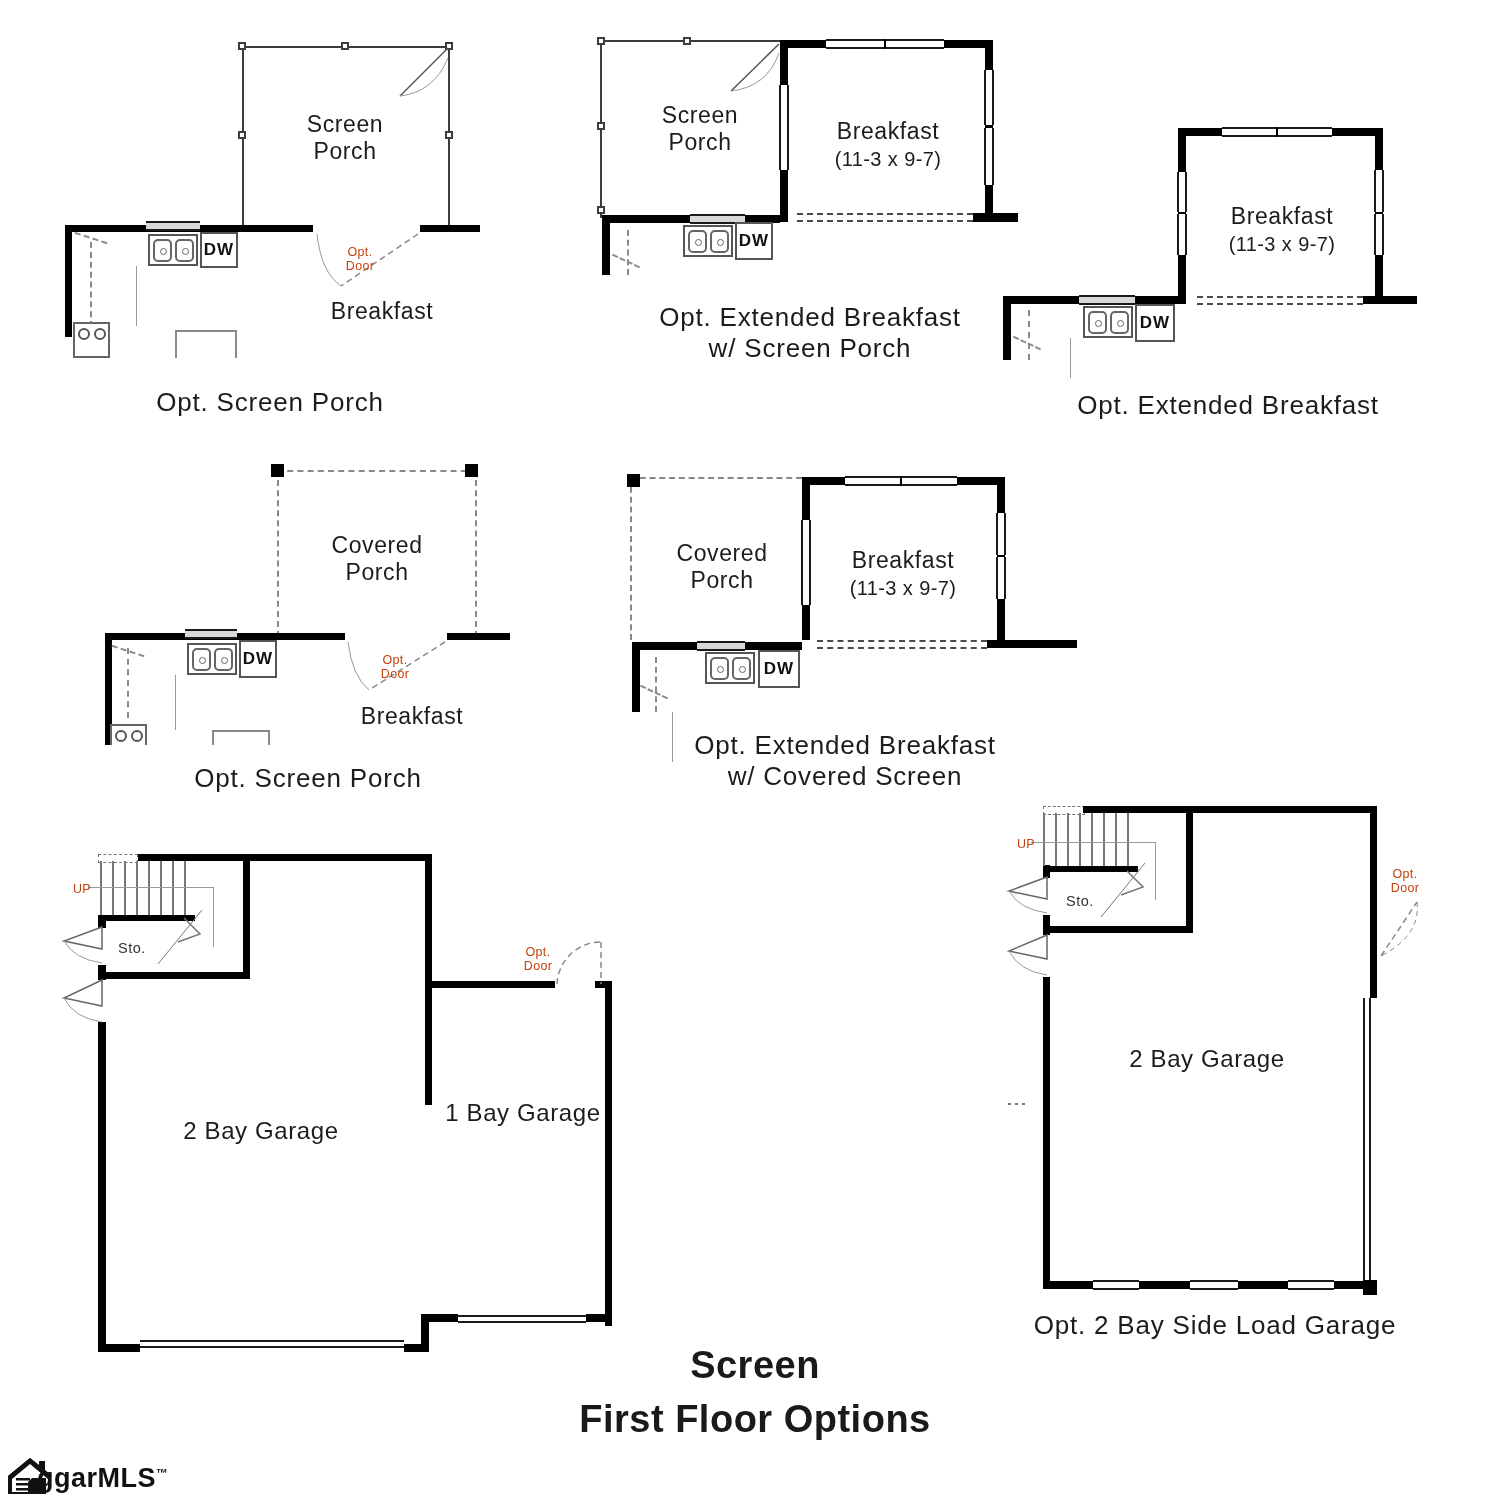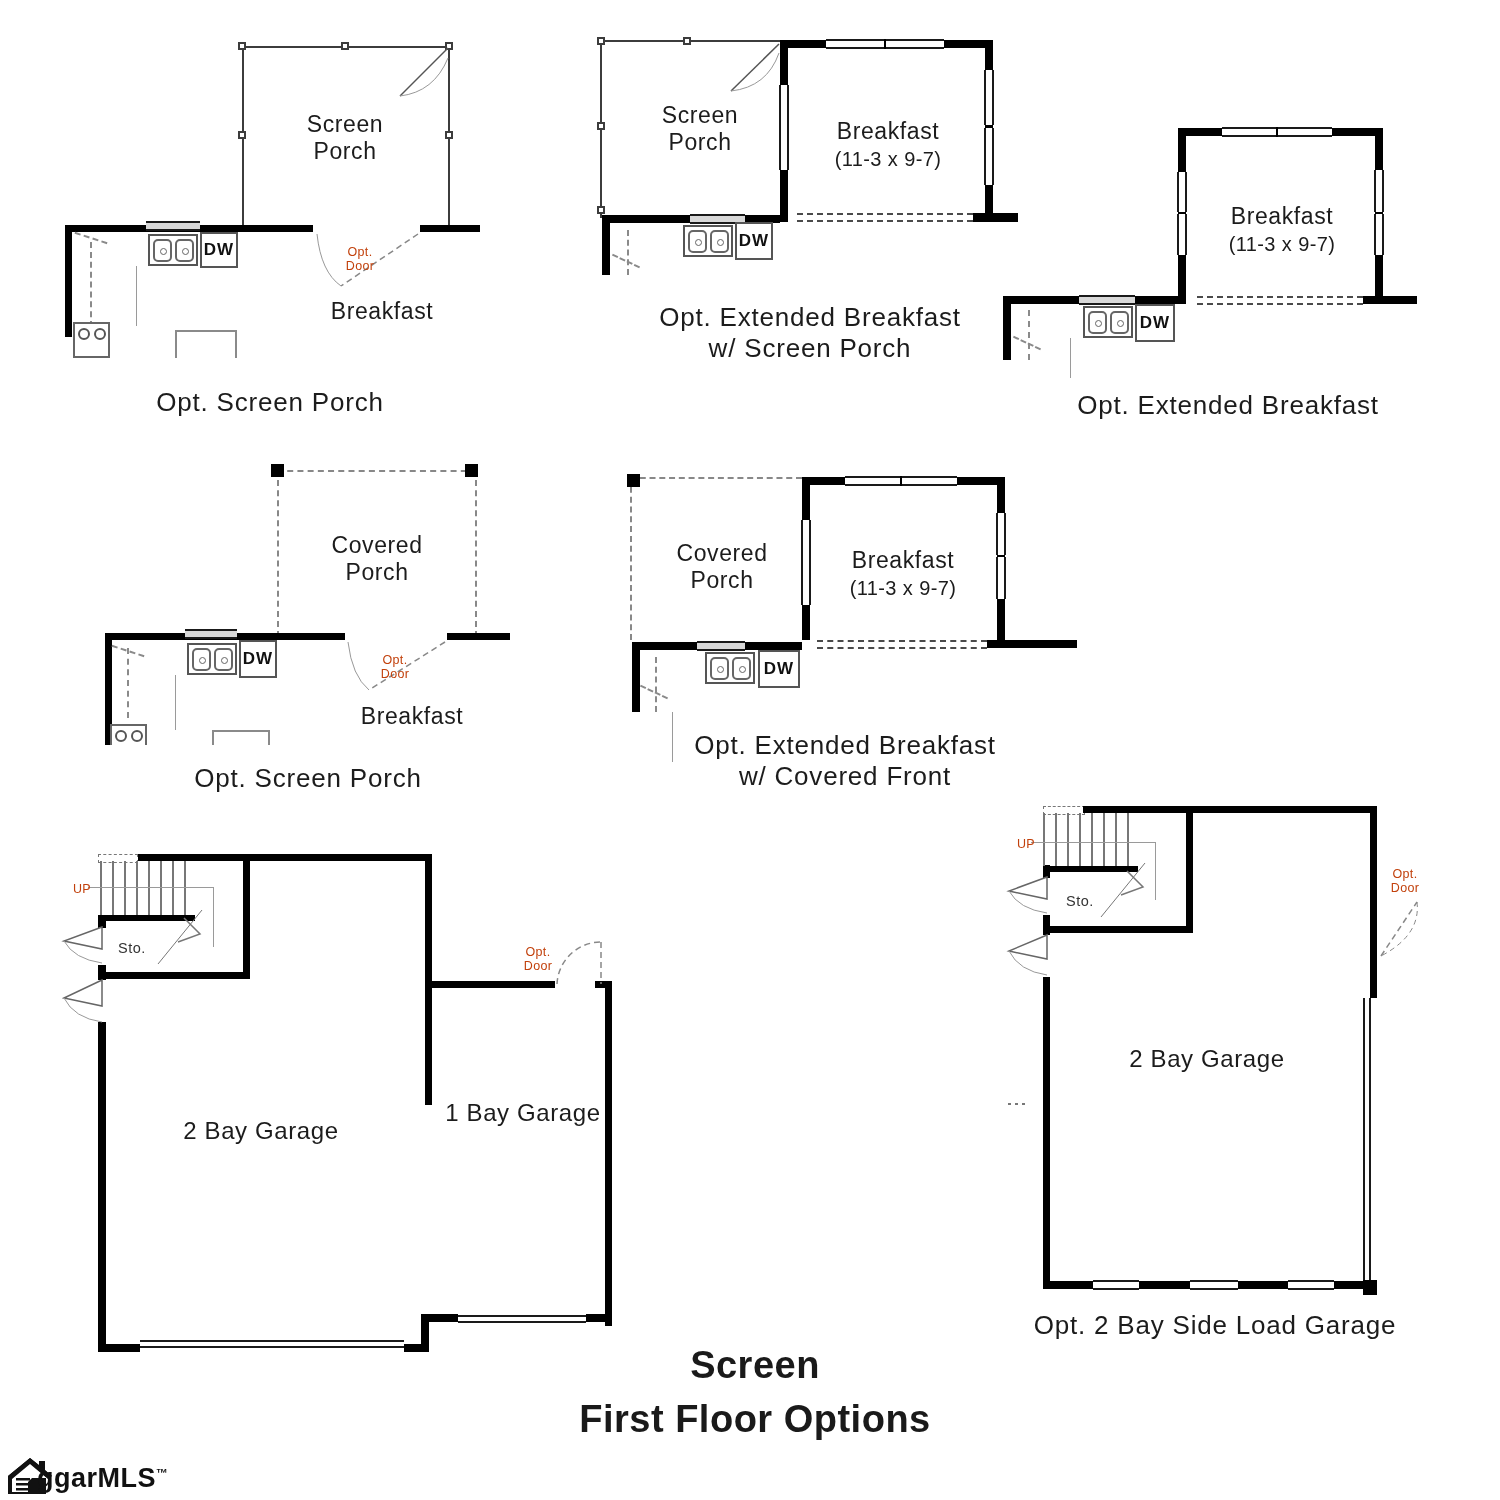--- a/index.html
+++ b/index.html
@@ -259,21 +259,21 @@
     <div class="lbl room" style="left:97px;top:75px;">
       <span>Covered</span><br>
       <span>Porch</span>
     </div>
     <div class="lbl room" style="left:278px;top:82px;">
       <span>Breakfast</span><br>
       <span class="dims">(11-3 x 9-7)</span>
     </div>
     <div class="lbl cap" style="left:220px;top:265px;">
       <span>Opt. Extended Breakfast</span><br>
-      <span>w/ Covered Front</span>
+      <span>w/ Covered Screen</span>
     </div>
   </div>
 
   <div class="plan" style="left:60px;top:845px;width:580px;height:560px;">
     <div style="position:absolute;left:38px;top:9px;width:40px;height:9px;border:1.5px dashed #777;box-sizing:border-box;background:#fff;"></div>
     <div class="wall" style="left:78px;top:9px;width:294px;height:7px;"></div>
     <div class="wall" style="left:365px;top:9px;width:7px;height:251px;"></div>
     <div class="wall" style="left:372px;top:136px;width:123px;height:7px;"></div>
     <div class="wall" style="left:535px;top:136px;width:17px;height:7px;"></div>
     <svg class="ov" style="left:495px;top:93px;" width="52" height="48">

